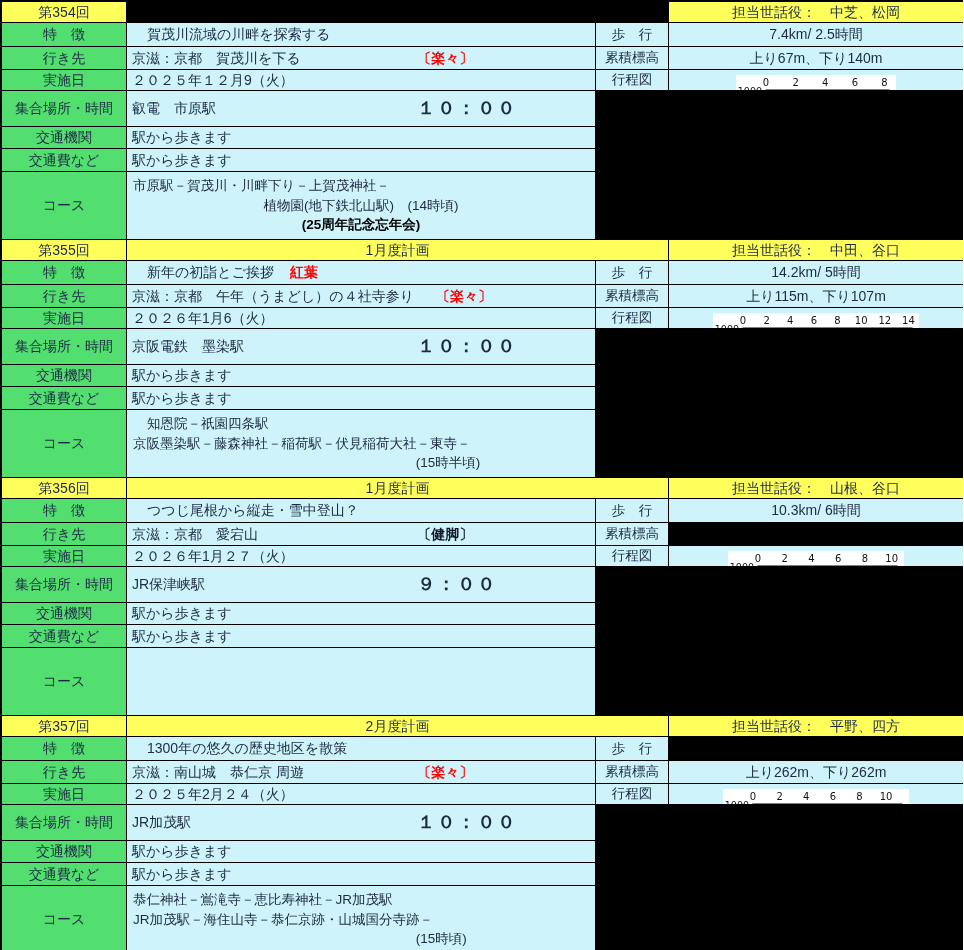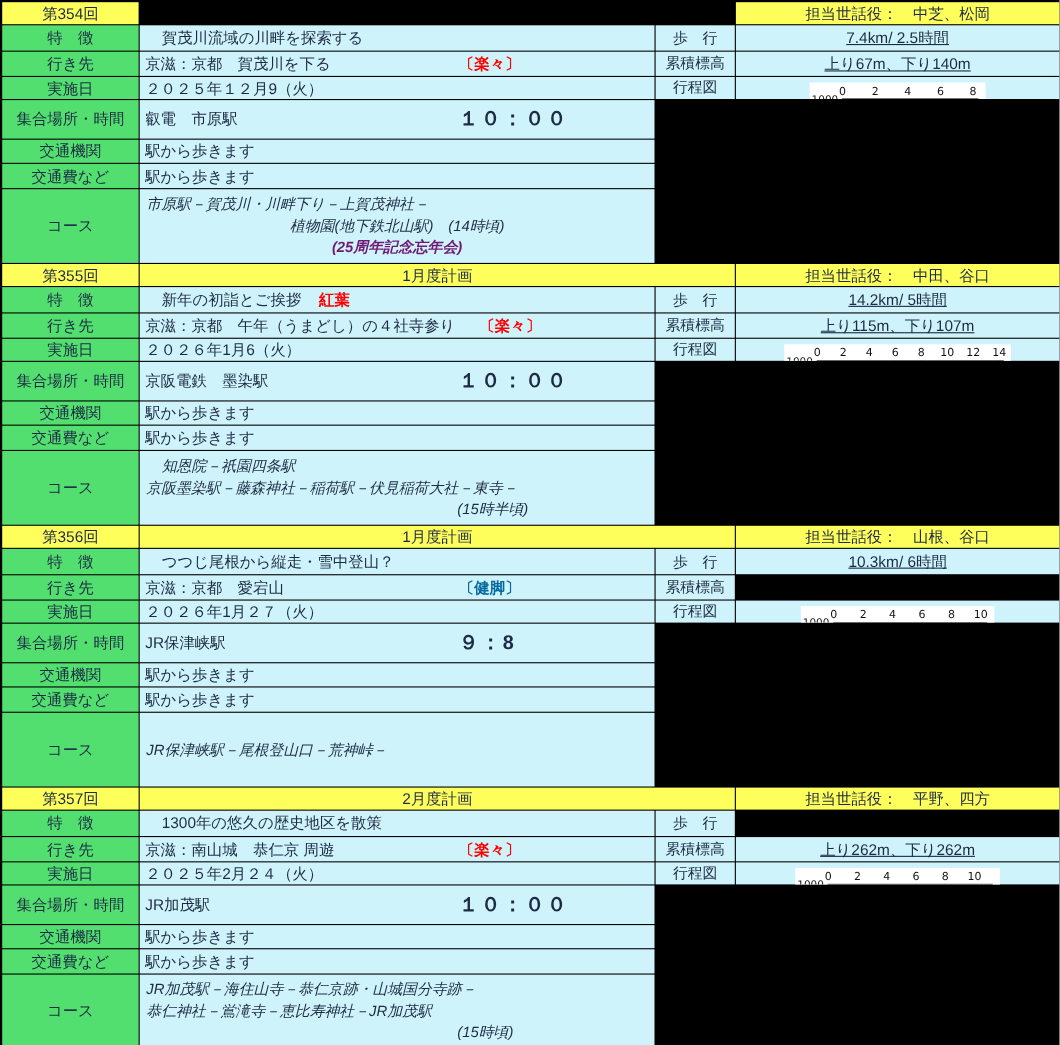--- a/index.html
+++ b/index.html
@@ -11,33 +11,33 @@
     grid-template-rows:repeat(4, 20px 23px 22px 20px 35px 21px 22px 67px);
     gap:1px;
   }
   .cell{background:#cff3fa;display:flex;align-items:center;font-size:14px;line-height:1.15;
         padding:0 5px;overflow:hidden;white-space:nowrap;}
   .c1{grid-column:1}.c2{grid-column:2}.c3{grid-column:3}.c4{grid-column:4}
   .c23{grid-column:2 / span 2}
   .yellow{background:#ffff5c;justify-content:center;padding:0;}
   .glabel{background:#53df6f;justify-content:center;padding:0;}
   .sub{justify-content:center;padding:0;font-size:13.5px;}
-  .val{justify-content:center;padding:0;text-decoration:underline;}
+  .val{justify-content:center;padding:0;}
   .rel{position:relative;}
   .tag{position:absolute;left:62%;font-weight:bold;}
   .time{position:absolute;left:62%;font-weight:bold;font-size:18px;letter-spacing:2px;text-align:right;}
   .extra{color:#ff0000;font-weight:bold;margin-left:16px;}
   .pad{padding-left:20px;}
   .course{flex-direction:column;align-items:stretch;justify-content:space-evenly;
           font-size:13.5px;padding:2px 6px;}
-  .cl{position:relative;font-style:italic;}
+  .cl{position:relative;}
   .center{text-align:center;}
   .indent{padding-left:14px;}
   .at62{position:absolute;left:62%;}
-  .redbold{color:#701a75;font-weight:bold;}
+  .redbold{color:#000000;font-weight:bold;}
   .chartcell{flex-direction:column;align-items:center;justify-content:flex-start;padding:5px 0 4px 0;}
   .panel{background:#ffffff;}
   .merge5{grid-row-end:span 5;}
 </style>
 </head>
 <body>
 
 <div class="sheet">
 
   <div class="cell yellow c1" style="grid-row:1">第354回</div>
@@ -195,21 +195,21 @@
   <div class="cell c2 pad" style="grid-row:18">
     <span>つつじ尾根から縦走・雪中登山？</span>
     <span class="extra"></span>
   </div>
   <div class="cell sub c3" style="grid-row:18">歩　行</div>
   <div class="cell val c4" style="grid-row:18">10.3km/ 6時間</div>
 
   <div class="cell glabel c1" style="grid-row:19">行き先</div>
   <div class="cell c2 rel" style="grid-row:19">
     <span>京滋：京都　愛宕山</span>
-    <span class="tag" style="color: #0369a1;">〔健脚〕</span>
+    <span class="tag" style="color: #0f172a;">〔健脚〕</span>
   </div>
   <div class="cell sub c3" style="grid-row:19">累積標高</div>
 
   <div class="cell glabel c1" style="grid-row:20">実施日</div>
   <div class="cell c2" style="grid-row:20">２０２６年1月２７（火）</div>
   <div class="cell sub c3 merge5" style="grid-row:20">行程図</div>
   <div class="cell chartcell c4 merge5" style="grid-row:20">
     <div class="panel"><svg xmlns="http://www.w3.org/2000/svg" width="176" height="110" font-family="DejaVu Sans, sans-serif">
           <rect x="30" y="15" width="139" height="90" fill="#ffffff"></rect>
           <line x1="30" y1="87" x2="169" y2="87" stroke="#7d7d7d" stroke-width="1"></line>
@@ -236,32 +236,31 @@
           <text x="26" y="54.5" font-size="9.5" text-anchor="end" fill="#111">600</text>
           <text x="26" y="36.5" font-size="9.5" text-anchor="end" fill="#111">800</text>
           <text x="26" y="18.5" font-size="9.5" text-anchor="end" fill="#111">1000</text>
         </svg></div>
 
   </div>
 
   <div class="cell glabel c1" style="grid-row:21">集合場所・時間</div>
   <div class="cell c2 rel" style="grid-row:21">
     <span>JR保津峡駅</span>
-    <span class="time">９：8</span>
+    <span class="time">９：００</span>
   </div>
 
   <div class="cell glabel c1" style="grid-row:22">交通機関</div>
   <div class="cell c2" style="grid-row:22">駅から歩きます</div>
 
   <div class="cell glabel c1" style="grid-row:23">交通費など</div>
   <div class="cell c2" style="grid-row:23">駅から歩きます</div>
 
   <div class="cell glabel c1" style="grid-row:24">コース</div>
   <div class="cell course c2" style="grid-row:24">
-    <div class="cl">JR保津峡駅－尾根登山口－荒神峠－</div>
   </div>
 
   <div class="cell yellow c1" style="grid-row:25">第357回</div>
   <div class="cell yellow c23" style="grid-row:25">2月度計画</div>
   <div class="cell yellow c4" style="grid-row:25">担当世話役：　平野、四方</div>
 
   <div class="cell glabel c1" style="grid-row:26">特　徴</div>
   <div class="cell c2 pad" style="grid-row:26">
     <span>1300年の悠久の歴史地区を散策</span>
     <span class="extra"></span>
@@ -317,18 +316,18 @@
   </div>
 
   <div class="cell glabel c1" style="grid-row:30">交通機関</div>
   <div class="cell c2" style="grid-row:30">駅から歩きます</div>
 
   <div class="cell glabel c1" style="grid-row:31">交通費など</div>
   <div class="cell c2" style="grid-row:31">駅から歩きます</div>
 
   <div class="cell glabel c1" style="grid-row:32">コース</div>
   <div class="cell course c2" style="grid-row:32">
+    <div class="cl">恭仁神社－鴬滝寺－恵比寿神社－JR加茂駅</div>
     <div class="cl">JR加茂駅－海住山寺－恭仁京跡・山城国分寺跡－</div>
-    <div class="cl">恭仁神社－鴬滝寺－恵比寿神社－JR加茂駅</div>
     <div class="cl"><span class="at62">(15時頃)</span>&nbsp;</div>
   </div>
 
 </div>
 
 </body></html>

